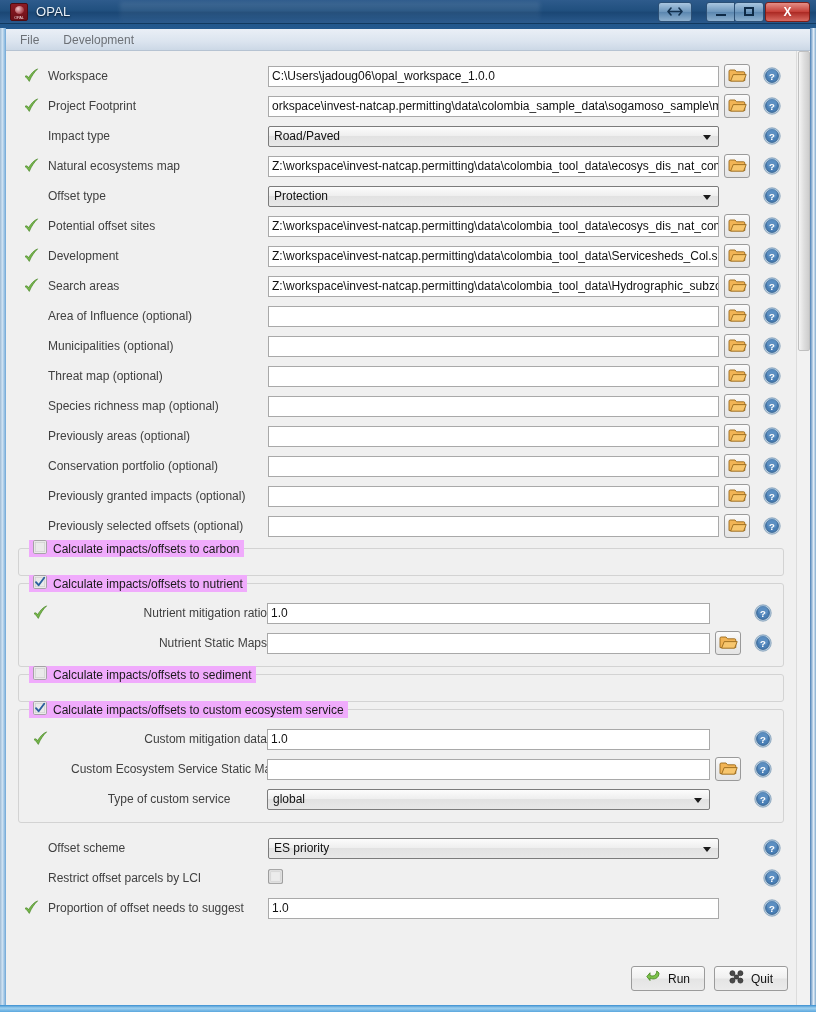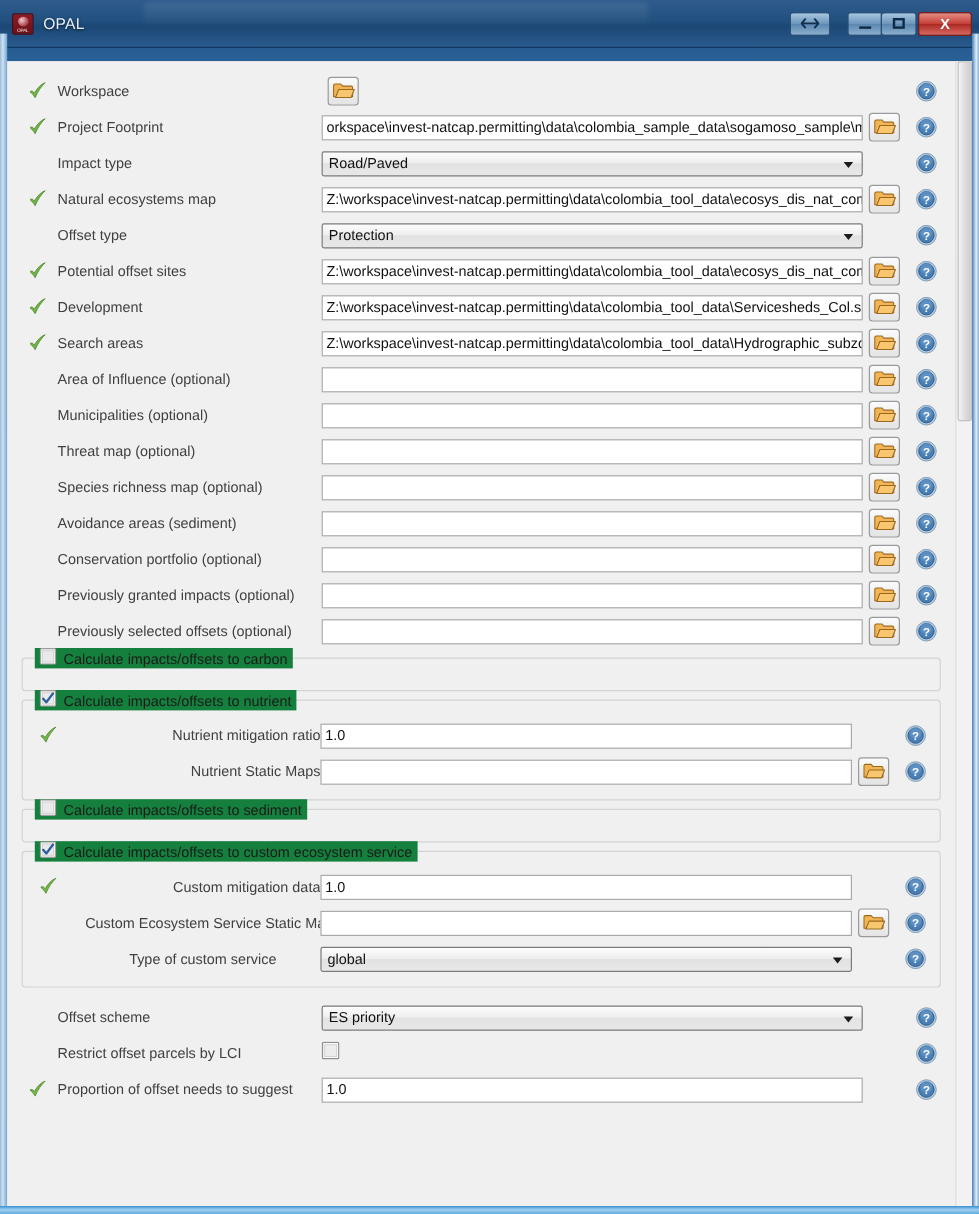--- a/index.html
+++ b/index.html
@@ -24,21 +24,21 @@
     background: linear-gradient(90deg,#9dbad4,#cfe2f2 40%,#6ea6d6 100%);
   }
   .frame-left  { left: 0;  top: 28px; width: 6px;  bottom: 0; }
   .frame-right { right: 0; top: 28px; width: 6px;  bottom: 0;
                  background: linear-gradient(270deg,#7fa9cd,#e3eef8 40%,#4a7fb5 100%); }
   .frame-bottom{ left: 0;  bottom: 0; width: 100%; height: 7px;
                  background: linear-gradient(180deg,#3a8fd0,#9fd0ef 45%,#5aa7de 100%); }
 
   
   .titlebar {
-    position: absolute; left: 0; top: 0; width: 816px; height: 40px;
+    position: absolute; left: 0; top: 0; width: 816px; height: 24px;
     background: linear-gradient(180deg,#2e5b8c 0%, #21507f 45%, #1b4775 55%, #2a5a8d 100%);
     display: flex; align-items: center;
     border-bottom: 1px solid #11395f;
     overflow: hidden;
   }
   .titlebar::after {
     content: ""; position: absolute; left: 120px; top: 2px; width: 420px; height: 22px;
     background: linear-gradient(180deg, rgba(255,255,255,0.10), rgba(255,255,255,0.0));
     filter: blur(2px);
   }
@@ -155,21 +155,21 @@
 
   
   .groupbox {
     position: relative; margin: 7px 4px 0 4px;
     border: 1px solid #d3d3d3; border-radius: 3px;
     padding: 14px 4px 8px 4px;
   }
   .groupbox.empty { padding-bottom: 10px; min-height: 28px; }
   .group-title {
     position: absolute; top: -9px; left: 10px;
-    background: #15803d; padding: 0 4px;
+    background: #f0abfc; padding: 0 4px;
     display: flex; align-items: center; gap: 6px;
     font-size: 12px; color: #1a1a1a; white-space: nowrap;
   }
   .groupbox .row > .label-col { width: 186px; text-align: left; }
   .groupbox .check-col { width: 34px; }
   .indent { width: 14px; flex: none; }
 
   
   .btnbar {
     position: absolute; right: 22px; bottom: 14px;
@@ -204,32 +204,37 @@
           <span class="glyph-max"></span>
         </div>
       <div class="wbtn close">X</div>
     </div>
   </div>
 
   <div class="frame-left"></div>
   <div class="frame-right"></div>
   <div class="frame-bottom"></div>
 
+  <div class="menubar">
+    <div class="menu-item">File</div>
+    <div class="menu-item">Development</div>
+  </div>
 
   <div class="client">
     <div class="scrollarea">
       <div id="form-rows">
           <div class="row">
             <div class="check-col">
               <svg width="17" height="16" viewBox="0 0 17 16">
                 <path d="M2 8.4 C3.3 7.4 4.4 7.8 5.6 9.6 C8.2 5.2 11.2 2.2 14.6 0.9 C11.4 4 8.4 8.2 6.3 13.4 C4.9 11.2 3.6 9.6 2 8.4 Z" fill="#76b64a" stroke="#4d8a2c" stroke-width="0.7" stroke-linejoin="round"></path>
               </svg>
             </div>
             <div class="label-col" style="width: 220px;">Workspace</div>
             <div class="field-col">
+              <div class="textbox">C:\Users\jadoug06\opal_workspace_1.0.0</div>
               <div class="folder-btn">
                 <svg width="19" height="16" viewBox="0 0 19 16">
                   <path d="M1 3.2 C1 2.4 1.5 2 2.2 2 H7 L8.6 3.8 H15.6 C16.3 3.8 16.8 4.3 16.8 5 V12.6 H1 Z" fill="#f2b455" stroke="#9a6a1c" stroke-width="0.9" stroke-linejoin="round"></path>
                   <path d="M2.6 13.2 L5.2 6.6 H18.2 L15.6 13.2 Z" fill="#f7c66e" stroke="#9a6a1c" stroke-width="0.9" stroke-linejoin="round"></path>
                 </svg>
               </div>
             </div>
             <div class="help-btn">
               <svg width="18" height="18" viewBox="0 0 18 18">
                 <circle cx="9" cy="9" r="8.2" fill="#b9cddf" stroke="#7e9cb6" stroke-width="0.8"></circle>
@@ -475,21 +480,21 @@
               <svg width="18" height="18" viewBox="0 0 18 18">
                 <circle cx="9" cy="9" r="8.2" fill="#b9cddf" stroke="#7e9cb6" stroke-width="0.8"></circle>
                 <circle cx="9" cy="9" r="6.4" fill="#4a7fb5" stroke="#2d5a88" stroke-width="0.8"></circle>
                 <circle cx="9" cy="6.6" r="5" fill="#6b9ccc" opacity="0.55"></circle>
                 <text x="9" y="12.6" font-size="9.6" font-family="Liberation Sans, sans-serif" font-weight="bold" fill="#ffffff" text-anchor="middle">?</text>
               </svg>
             </div>
           </div>
           <div class="row">
             <div class="check-col"></div>
-            <div class="label-col" style="width: 220px;">Avoidance areas (sediment)</div>
+            <div class="label-col" style="width: 220px;">Previously areas (optional)</div>
             <div class="field-col">
               <div class="textbox"></div>
               <div class="folder-btn">
                 <svg width="19" height="16" viewBox="0 0 19 16">
                   <path d="M1 3.2 C1 2.4 1.5 2 2.2 2 H7 L8.6 3.8 H15.6 C16.3 3.8 16.8 4.3 16.8 5 V12.6 H1 Z" fill="#f2b455" stroke="#9a6a1c" stroke-width="0.9" stroke-linejoin="round"></path>
                   <path d="M2.6 13.2 L5.2 6.6 H18.2 L15.6 13.2 Z" fill="#f7c66e" stroke="#9a6a1c" stroke-width="0.9" stroke-linejoin="round"></path>
                 </svg>
               </div>
             </div>
             <div class="help-btn">
@@ -762,14 +767,38 @@
                 <circle cx="9" cy="6.6" r="5" fill="#6b9ccc" opacity="0.55"></circle>
                 <text x="9" y="12.6" font-size="9.6" font-family="Liberation Sans, sans-serif" font-weight="bold" fill="#ffffff" text-anchor="middle">?</text>
               </svg>
             </div>
           </div>
         </div>
     </div>
     <div class="vscroll">
       <div class="thumb"></div>
     </div>
+    <div class="btnbar">
+      <div class="pbtn">
+        <span>
+          <svg width="15" height="14" viewBox="0 0 15 14">
+              <path d="M2 9 C2 3, 8 2, 11 4 L11 1.5 L14.2 5.4 L11 9.2 L11 6.6 C8.6 5.3, 4.6 5.8, 4.2 11 Z" fill="#7cc24a" stroke="#4e8a2a" stroke-width="0.9" stroke-linejoin="round" transform="rotate(180 7.5 6)"></path>
+            </svg>
+        </span>
+        <span>Run</span>
+      </div>
+      <div class="pbtn">
+        <span>
+          <svg width="15" height="14" viewBox="0 0 15 14">
+            <g fill="#4a4a4a" stroke="#2c2c2c" stroke-width="0.7">
+              <circle cx="3.4" cy="3.2" r="2.5"></circle>
+                <circle cx="11.4" cy="3.2" r="2.5"></circle>
+              <circle cx="3.4" cy="10.6" r="2.5"></circle>
+                <circle cx="11.4" cy="10.6" r="2.5"></circle>
+              <rect x="5.2" y="5.0" width="4.4" height="4.0" rx="1"></rect>
+            </g>
+          </svg>
+        </span>
+        <span>Quit</span>
+      </div>
+    </div>
   </div>
 </div>
 
 </body></html>

